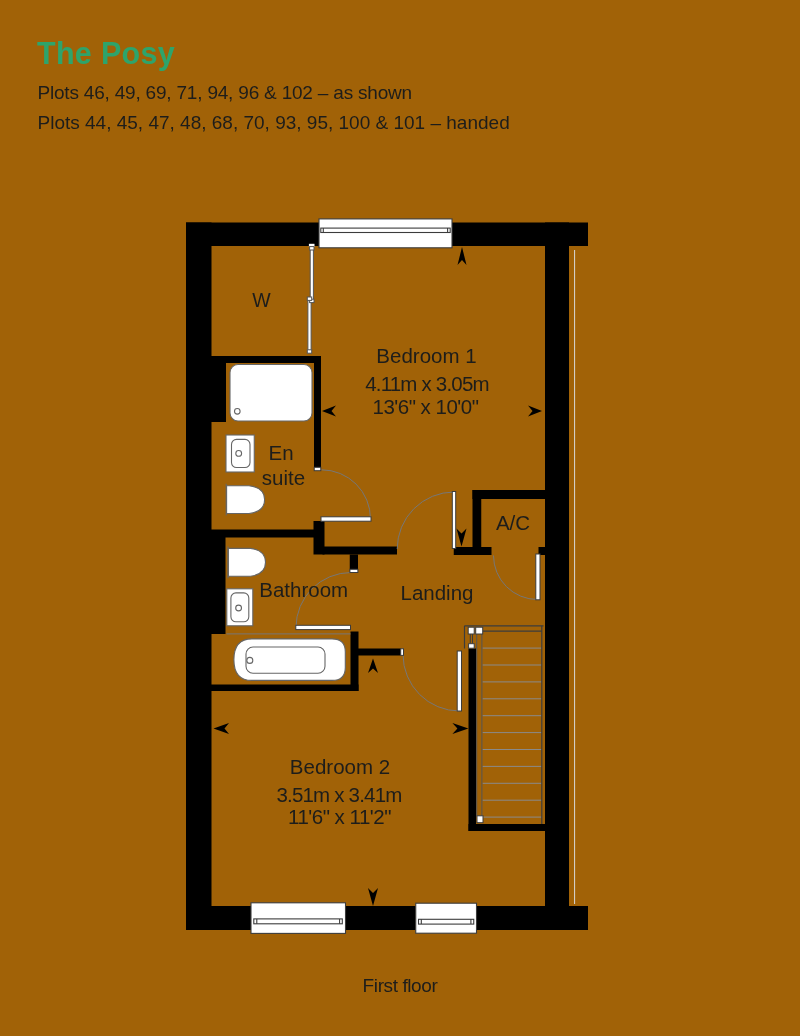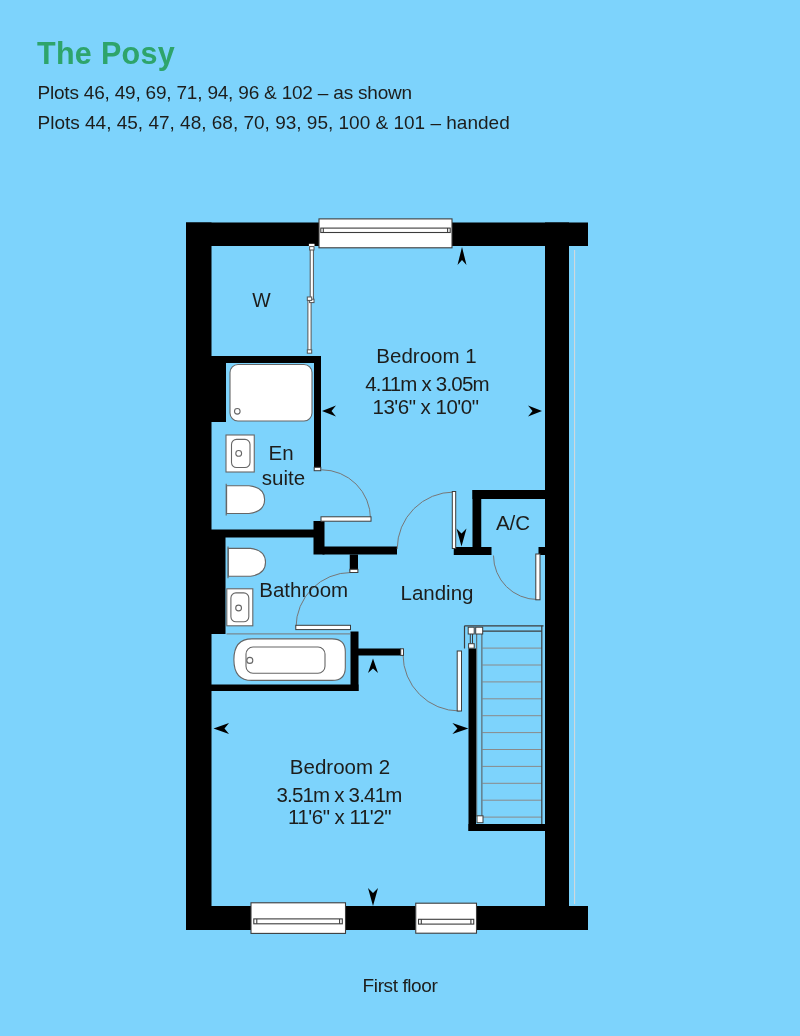--- a/index.html
+++ b/index.html
@@ -1,16 +1,16 @@
 <!DOCTYPE html>
 <html><head>
 <meta charset="utf-8">
 <style>
   html,body{margin:0;padding:0;background:#ffffff;}
-  #page{position:relative;width:800px;height:1036px;background:#7dd3fc;overflow:hidden;
+  #page{position:relative;width:800px;height:1036px;background:#a16207;overflow:hidden;
         font-family:"Liberation Sans", sans-serif;}
   svg text{font-family:"Liberation Sans", sans-serif;fill:#1d1d1b;}
 </style>
 </head>
 <body>
 <div id="page">
 <svg width="800" height="1036" viewBox="0 0 800 1036">
 
 <text x="37" y="64" font-size="30.5" font-weight="bold" style="fill:#2ea46b" letter-spacing="0.3">The Posy</text>
 

